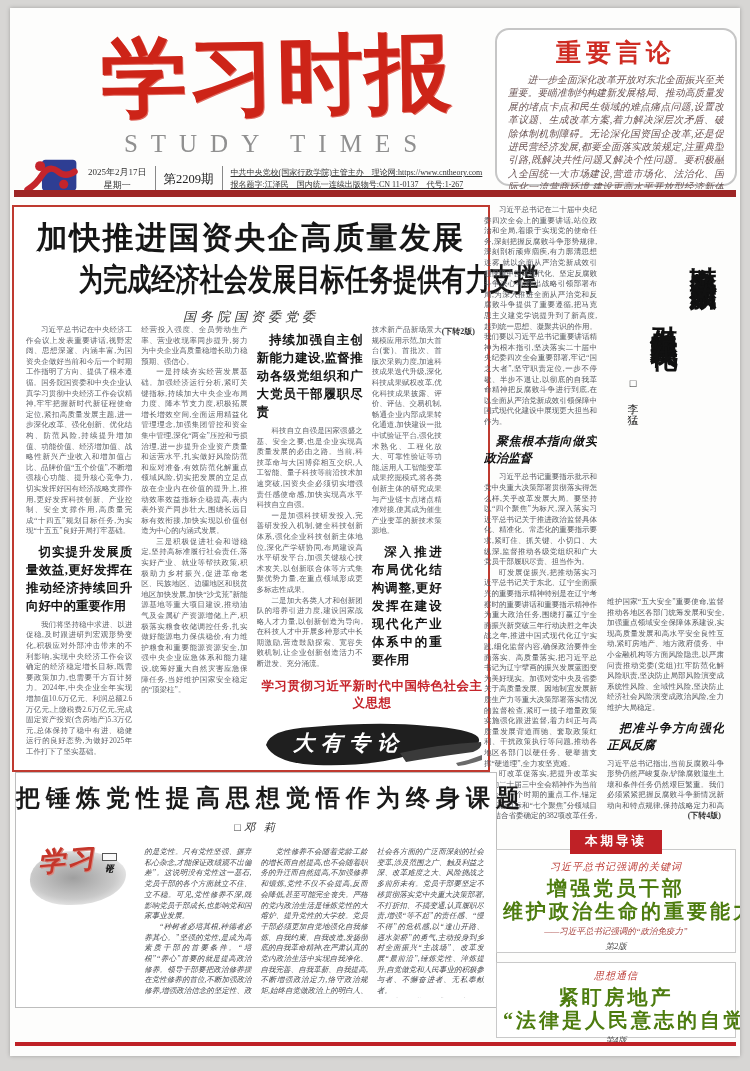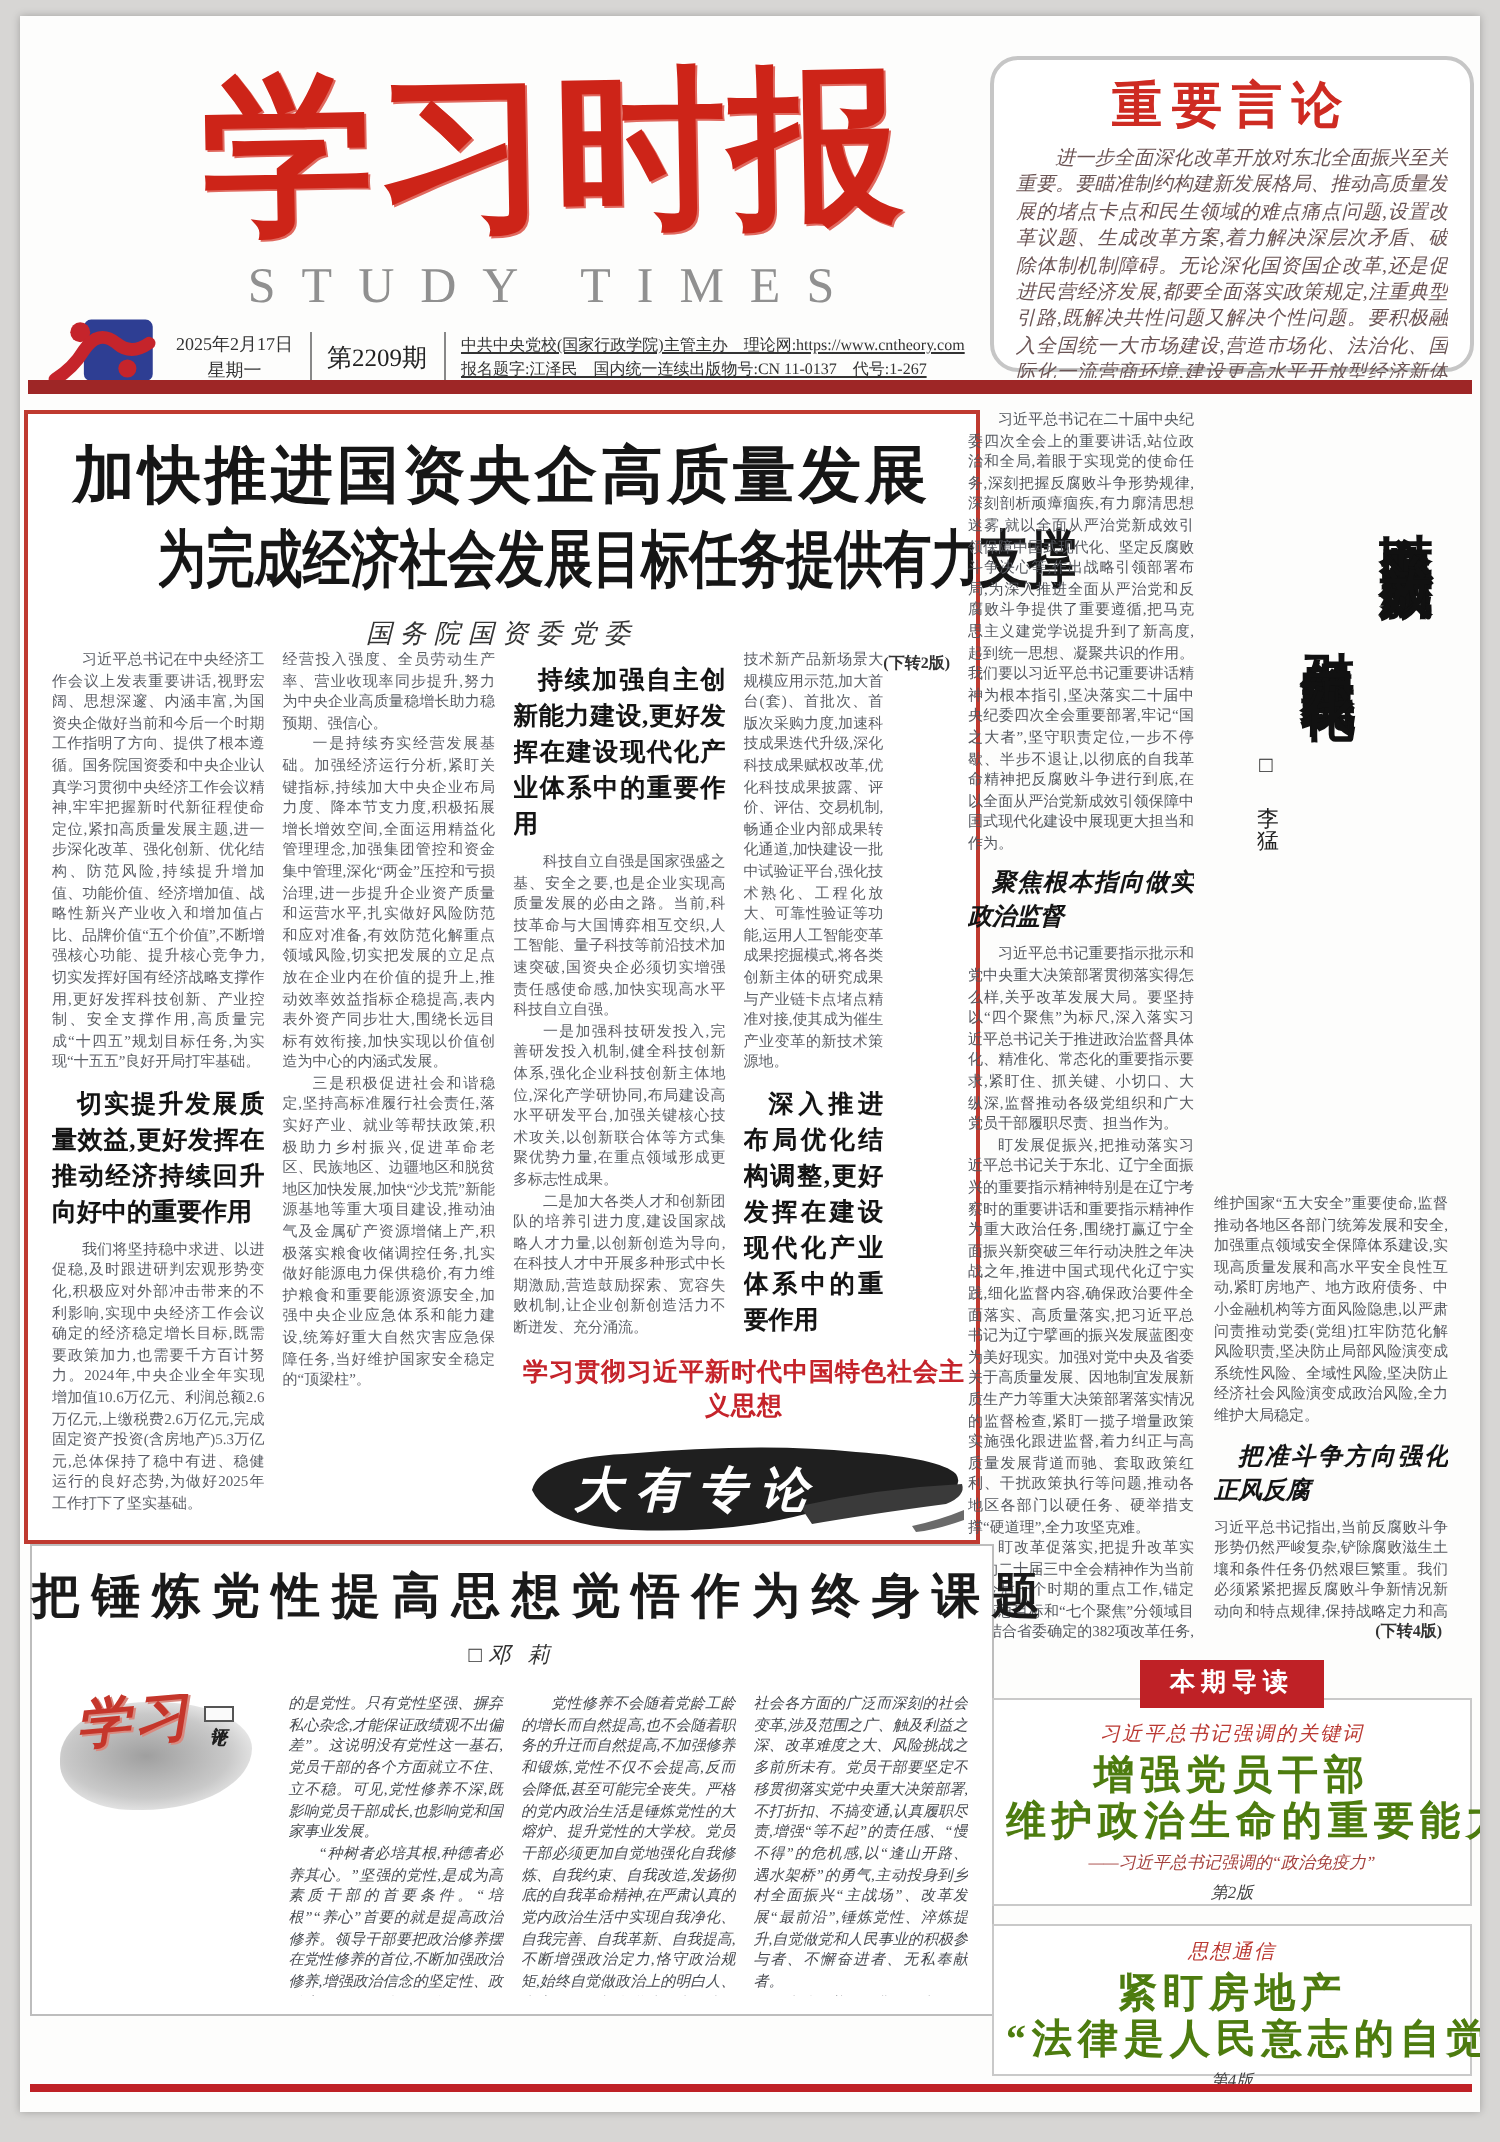--- a/index.html
+++ b/index.html
@@ -43,21 +43,21 @@
   .subhead { font-size:12.5px; line-height:18px; font-weight:bold; color:#141414; text-indent:1em; margin:6px 0 5px; text-align:justify; }
   .pad-b { padding-bottom:94px; }
   .colflex { display:flex; }
   .colflex .cbody { flex:1 1 auto; overflow:hidden; }
   .jump { flex:none; text-align:right; font-size:8px; font-weight:bold; color:#333; padding:2px 3px 0 0; }
   .graphic { position:absolute; left:246px; bottom:6px; width:224px; height:86px; background:#fff; }
   .g-head { color:#c5242b; font-weight:bold; font-size:12.5px; text-align:center; letter-spacing:0.5px; font-family:"Liberation Sans","DejaVu Sans",sans-serif; }
   .g-brush { position:relative; height:54px; margin-top:7px; }
   .g-brush svg { position:absolute; left:0; top:0; width:100%; height:100%; }
   .g-brush .g-text { position:absolute; left:14px; top:10px; width:150px; text-align:center;
-    color:#fff; font-size:24px; font-weight:bold; font-style:italic; letter-spacing:7px; }
+    color:#fff; font-size:21px; font-weight:bold; font-style:italic; letter-spacing:7px; }
 
   
   .right-art { position:absolute; left:474px; top:197px; width:240px; height:617px; display:flex; gap:10px; }
   .ra-left { width:113px; font-size:7.5px; line-height:10.6px; text-align:justify; color:#55585f; overflow:hidden; }
   .ra-left p, .ra-bt p { text-indent:2em; }
   .ra-sub { font-size:12px; line-height:17px; font-weight:bold; font-style:italic; color:#141414; margin:6px 0 5px; text-indent:1em; }
   .ra-right { flex:1; display:flex; flex-direction:column; }
   .vert-head { height:392px; writing-mode:vertical-rl; overflow:hidden; padding-right:2px; }
   .vl { font-size:27px; line-height:39px; font-weight:bold; color:#111; letter-spacing:2px; }
   .vl1 { padding-top:40px; }
@@ -151,21 +151,21 @@
           </div>
       </div>
       <div class="col cont">
         <div>
             <p>经营投入强度、全员劳动生产率、营业收现率同步提升,努力为中央企业高质量稳增长助力稳预期、强信心。</p>
             <p>一是持续夯实经营发展基础。加强经济运行分析,紧盯关键指标,持续加大中央企业布局力度、降本节支力度,积极拓展增长增效空间,全面运用精益化管理理念,加强集团管控和资金集中管理,深化“两金”压控和亏损治理,进一步提升企业资产质量和运营水平,扎实做好风险防范和应对准备,有效防范化解重点领域风险,切实把发展的立足点放在企业内在价值的提升上,推动效率效益指标企稳提高,表内表外资产同步壮大,围绕长远目标有效衔接,加快实现以价值创造为中心的内涵式发展。</p>
             <p>三是积极促进社会和谐稳定,坚持高标准履行社会责任,落实好产业、就业等帮扶政策,积极助力乡村振兴,促进革命老区、民族地区、边疆地区和脱贫地区加快发展,加快“沙戈荒”新能源基地等重大项目建设,推动油气及金属矿产资源增储上产,积极落实粮食收储调控任务,扎实做好能源电力保供稳价,有力维护粮食和重要能源资源安全,加强中央企业应急体系和能力建设,统筹好重大自然灾害应急保障任务,当好维护国家安全稳定的“顶梁柱”。</p>
           </div>
       </div>
       <div class="col pad-b">
-        <div class="subhead">持续加强自主创新能力建设,更好发挥在建设现代化产业体系中的重要作用</div>
+        <div class="subhead">持续加强自主创新能力建设,监督推动各级党组织和广大党员干部履职尽责</div>
         <div>
             <p>科技自立自强是国家强盛之基、安全之要,也是企业实现高质量发展的必由之路。当前,科技革命与大国博弈相互交织,人工智能、量子科技等前沿技术加速突破,国资央企必须切实增强责任感使命感,加快实现高水平科技自立自强。</p>
             <p>一是加强科技研发投入,完善研发投入机制,健全科技创新体系,强化企业科技创新主体地位,深化产学研协同,布局建设高水平研发平台,加强关键核心技术攻关,以创新联合体等方式集聚优势力量,在重点领域形成更多标志性成果。</p>
             <p>二是加大各类人才和创新团队的培养引进力度,建设国家战略人才力量,以创新创造为导向,在科技人才中开展多种形式中长期激励,营造鼓励探索、宽容失败机制,让企业创新创造活力不断迸发、充分涌流。</p>
           </div>
       </div>
       <div class="col pad-b colflex cont">
         <div class="cbody">
           <div>
               <p>技术新产品新场景大规模应用示范,加大首台(套)、首批次、首版次采购力度,加速科技成果迭代升级,深化科技成果赋权改革,优化科技成果披露、评价、评估、交易机制,畅通企业内部成果转化通道,加快建设一批中试验证平台,强化技术熟化、工程化放大、可靠性验证等功能,运用人工智能变革成果挖掘模式,将各类创新主体的研究成果与产业链卡点堵点精准对接,使其成为催生产业变革的新技术策源地。</p>

